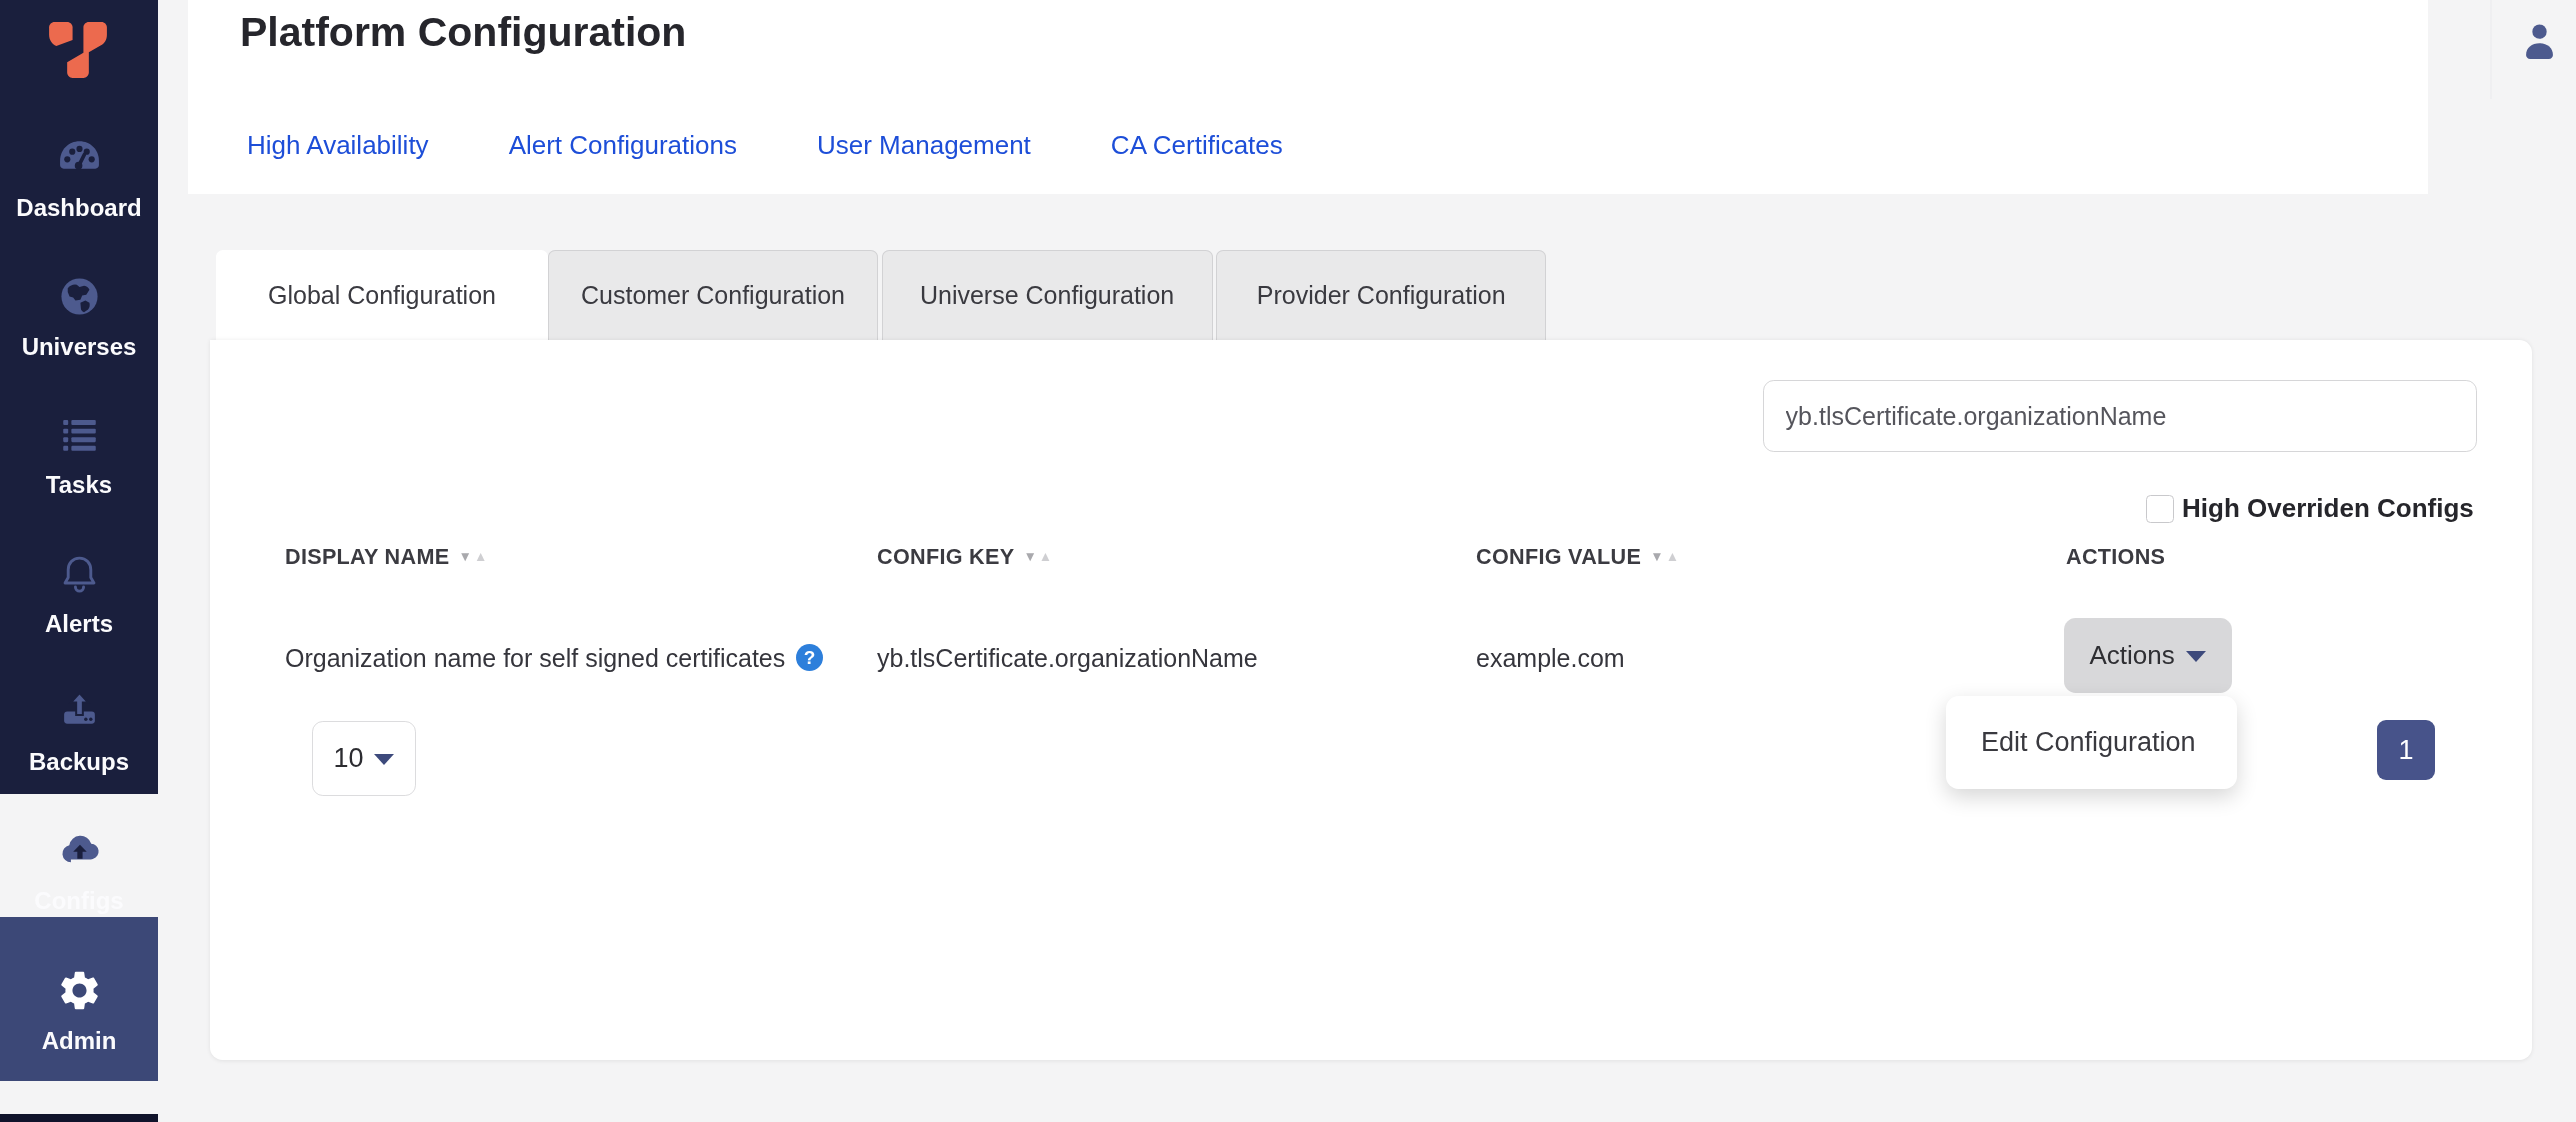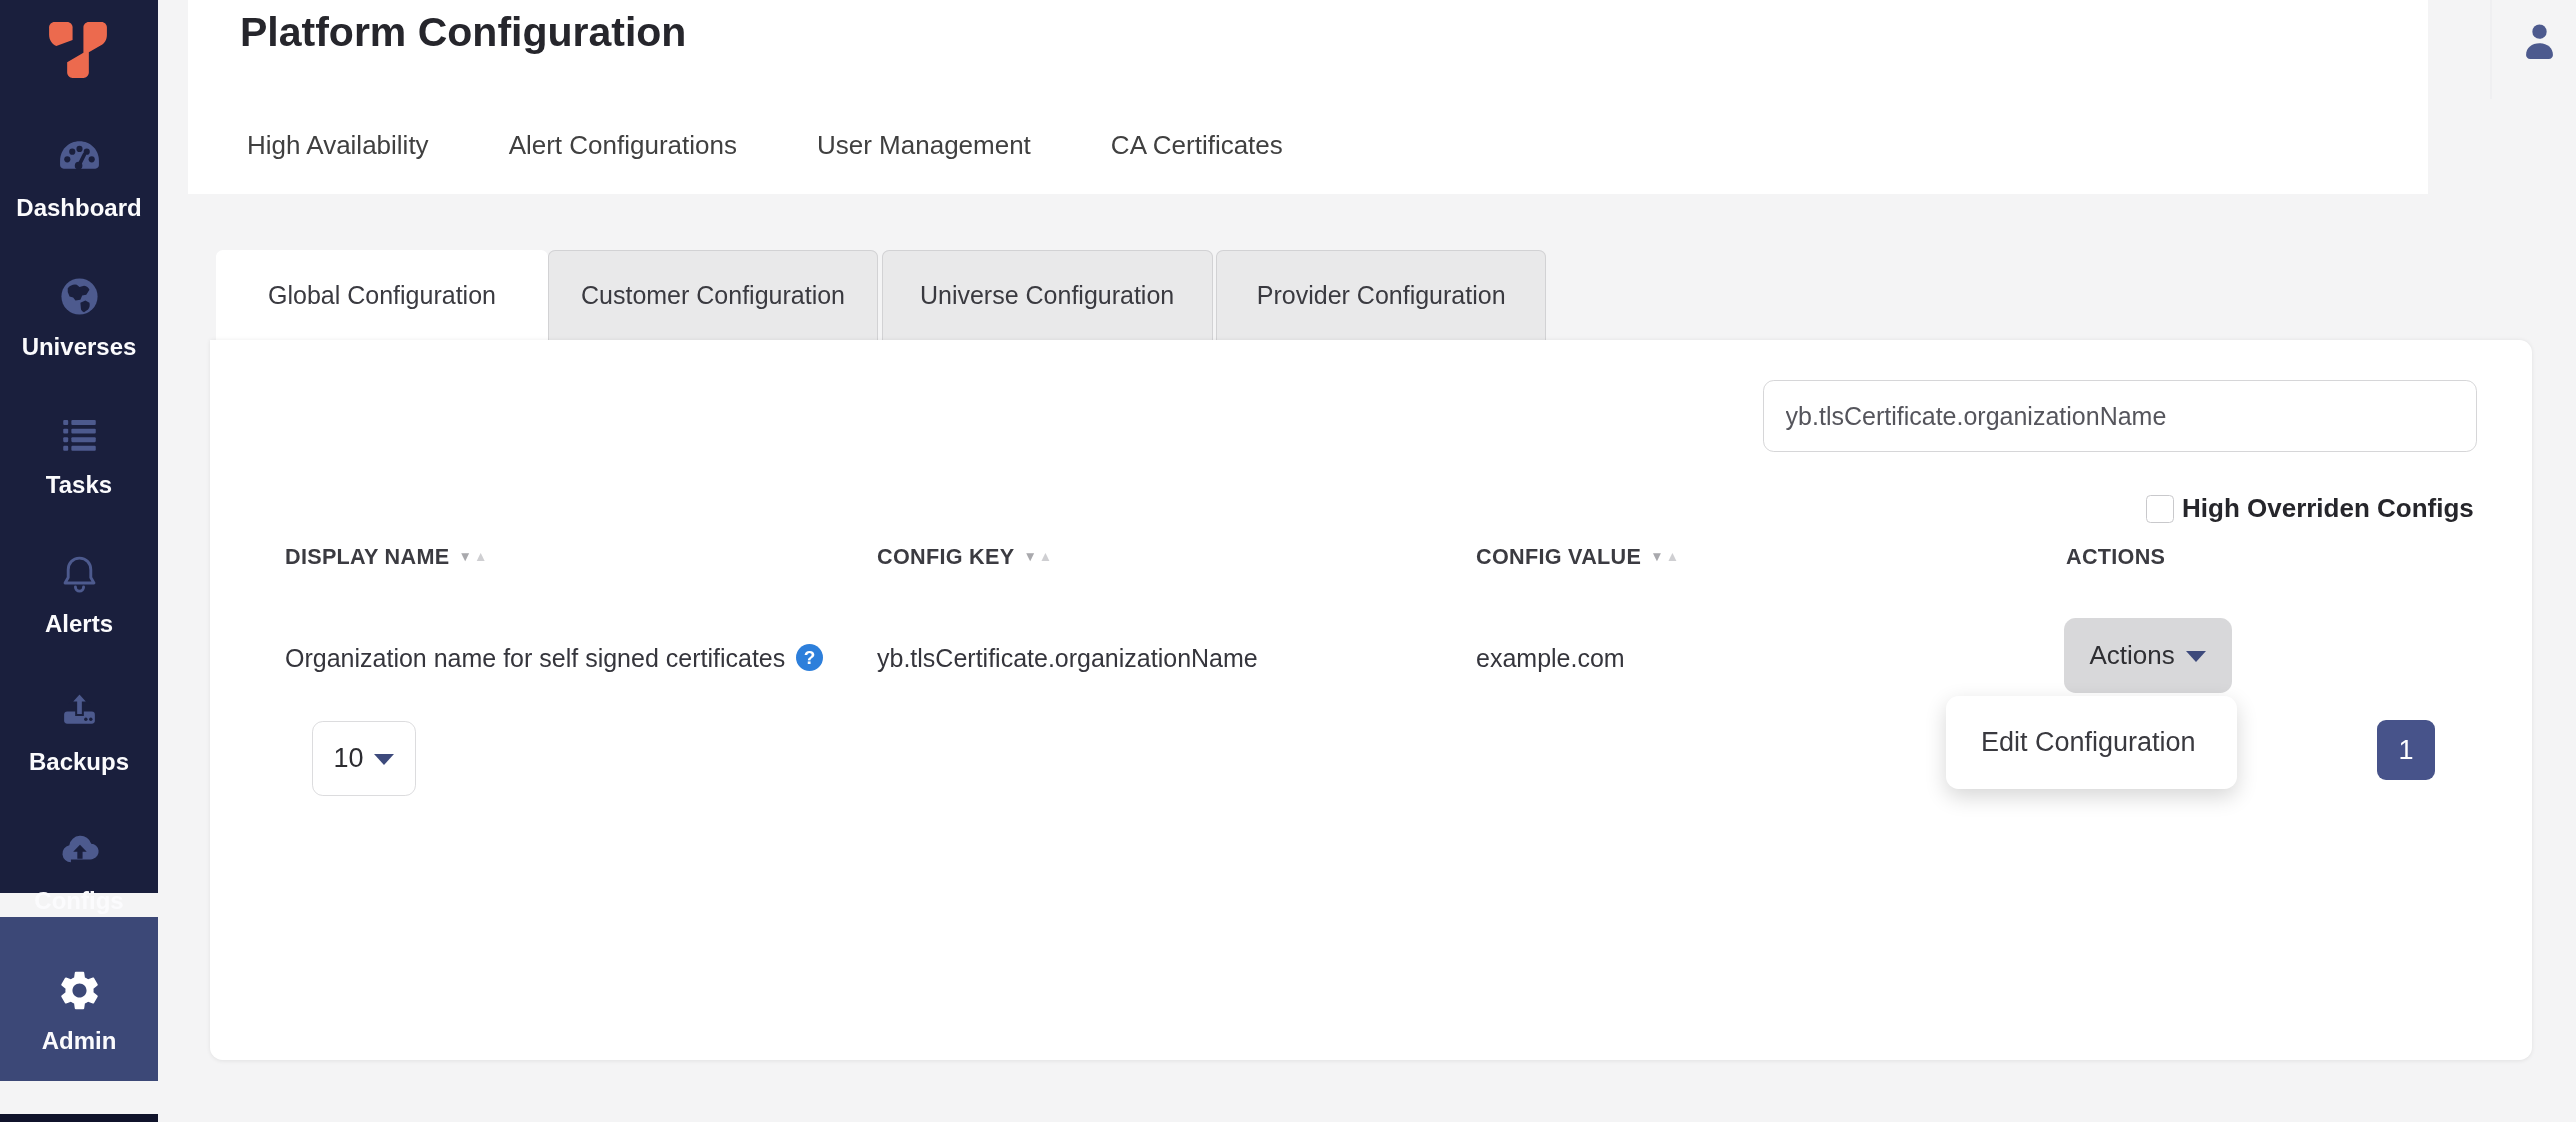--- a/index.html
+++ b/index.html
@@ -1,38 +1,38 @@
 <!DOCTYPE html>
 <html style="font-size:14.4px"><head>
 <meta charset="utf-8">
 <style>
   * { margin:0; padding:0; box-sizing:border-box; }
   html,body { width:2576px; height:1123px; font-family:"Liberation Sans", sans-serif; }
   .stage { position:relative; width:2576px; height:1123px; background:#f4f4f5; overflow:hidden; }
 
   
-  .sidebar { position:absolute; left:0; top:0; width:158px; height:893px; background:#1a1f3d; }
+  .sidebar { position:absolute; left:0; top:0; width:158px; height:794px; background:#1a1f3d; }
   .logo { position:absolute; left:49px; top:21.6px; width:58px; height:56px; cursor:pointer; }
   .nav-item { position:absolute; left:0; width:158px; text-align:center; cursor:pointer; }
   .nav-item .nicon { display:block; margin:0 auto; width:47px; height:47px; }
   .nav-item .nlabel { display:block; margin-top:10.8px; font-size:24px; font-weight:600; color:#fbfbfd; line-height:31px; }
   .nav-active-bg { position:absolute; left:0; top:917px; width:158px; height:164px; background:#3c4877; }
   .nav-item.admin { top:917px; height:164px; padding-top:50px; }
   .sidebar-bottom-strip { position:absolute; left:0; top:1114px; width:158px; height:9px; background:#10132b; }
 
   
   .header { position:absolute; left:163px; top:0; width:2240px; height:194px; background:#ffffff;margin-left:25px; }
   .page-title { position:absolute; left:52px; top:5.4px; font-size:41px; font-weight:700; color:#26262c; line-height:54px; }
   .user-divider { position:absolute; left:2302px; top:0; width:1.8px; height:99px; background:#efeff1; }
   .user-btn { position:absolute; left:2330px; top:16px; width:99px; height:58px; cursor:pointer; }
   .user-btn svg { position:absolute; left:0; top:3.6px; width:43px; height:43px; }
   .user-caret { position:absolute; left:59px; top:21.6px; width:0; height:0;
     border-left:9px solid transparent; border-right:9px solid transparent; border-top:10.8px solid #1f2342; }
   .tabs { position:absolute; left:19px; top:97px; height:97px; display:flex; }
-  .tab { position:relative; display:flex; align-items:center; padding:0 40px; font-size:26px; color:#404040; cursor:pointer; }
+  .tab { position:relative; display:flex; align-items:center; padding:0 40px; font-size:26px; color:#1d4ed8; cursor:pointer; }
   .tab.active { color:#404249; }
   .tab.active::after { content:""; position:absolute; left:34px; right:34px; bottom:0; height:7.2px; background:#e2643c; }
 
   
   .subtabs { position:absolute; left:216px; top:250px; display:flex; }
   .subtab { height:90px; display:flex; align-items:center; justify-content:center;
     font-size:25px; color:#3a3a40; background:#e9e9ea; border:0.9px solid #d2d2d4; border-bottom:none;
     border-radius:7.2px 7.2px 0 0; cursor:pointer; }
   .subtab.w1{ width:332px; } .subtab.w2{ width:330px; } .subtab.w3{ width:331px; margin-left:3.6px; } .subtab.w4{ width:330px; margin-left:3.6px; }
   .subtab.active { background:#ffffff; border-color:#ffffff; }

